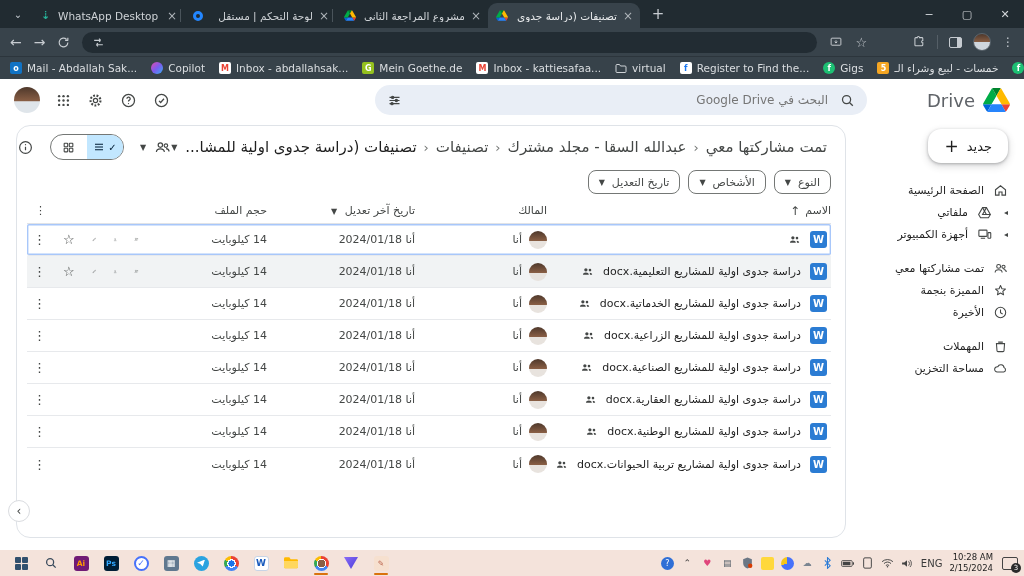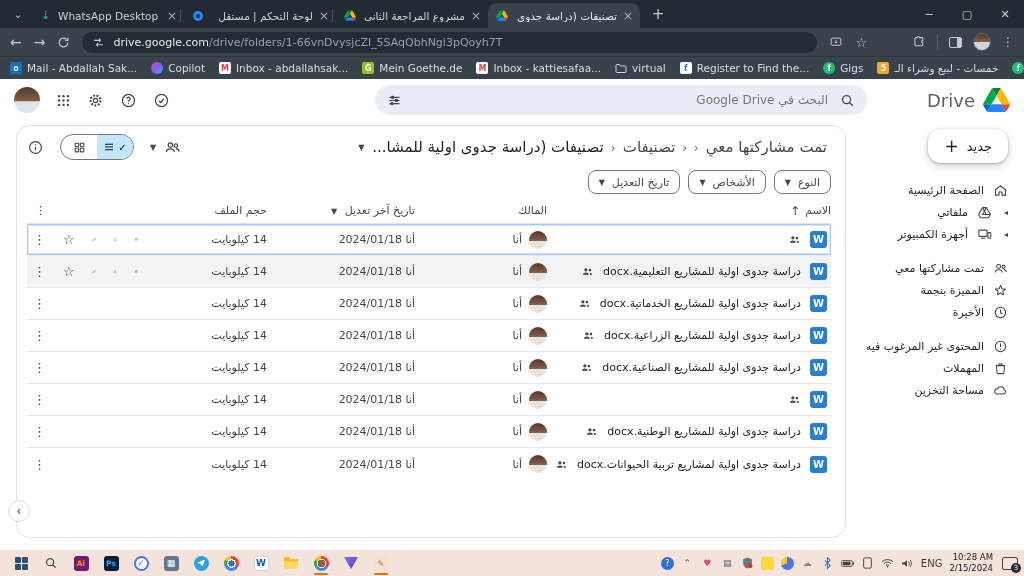--- a/index.html
+++ b/index.html
@@ -194,21 +194,20 @@
     <span class="navicon">
       <svg width="13" height="13" viewBox="0 0 24 24" fill="none" stroke="#c6cbd0" stroke-width="2.2">
           <path d="M20 12a8 8 0 1 1-2.3-5.6"></path>
           <path d="M20 3v5h-5" stroke-linejoin="round"></path>
         </svg>
     </span>
     <div class="urlbar">
       <svg width="13" height="13" viewBox="0 0 24 24" fill="none" stroke="#c6cbd0" stroke-width="2">
           <path d="M4 8h12m0 0-3-3m3 3-3 3M20 16H8m0 0 3-3m-3 3 3 3"></path>
         </svg>
-      <span><span class="domain">drive.google.com</span><span class="path">/drive/folders/1-66vnDvysjcZl_5SAqQbhNgi3pQoyh7T</span></span>
     </div>
     <svg width="14" height="13" viewBox="0 0 24 24" fill="none" stroke="#c6cbd0" stroke-width="1.8">
         <rect x="3" y="4" width="18" height="13" rx="1.5"></rect>
         <path d="M12 8v5m0 0 2.5-2.5M12 13 9.5 10.5"></path>
       </svg>
     <span class="navicon" style="font-size:13px;">☆</span>
     <div class="right">
       <svg width="14" height="14" viewBox="0 0 24 24" fill="none" stroke="#c6cbd0" stroke-width="1.8">
           <path d="M9 4.5a2 2 0 1 1 4 0H17a1.5 1.5 0 0 1 1.5 1.5v3.5a2 2 0 1 0 0 4V17A1.5 1.5 0 0 1 17 18.5H6.5A1.5 1.5 0 0 1 5 17V6A1.5 1.5 0 0 1 6.5 4.5z"></path>
         </svg>
@@ -368,45 +367,38 @@
         <div class="navitem">
           <svg width="15" height="15" viewBox="0 0 24 24" fill="none" stroke="currentColor" stroke-width="1.7">
               <circle cx="12" cy="12" r="8.3"></circle>
               <path d="M12 7v5.3l3.4 2"></path>
             </svg>
           <span>الأخيرة</span>
         </div>
         <div class="navgap"></div>
         <div class="navitem">
           <svg width="15" height="15" viewBox="0 0 24 24" fill="none" stroke="currentColor" stroke-width="1.7">
-              <circle cx="12" cy="12" r="8.3"></circle>
-              <path d="M12 7.2v5.6"></path>
-              <circle cx="12" cy="16.2" r=".9" fill="currentColor" stroke="none"></circle>
-            </svg>
-          <span>المحتوى غير المرغوب فيه</span>
-        </div>
-        <div class="navitem">
-          <svg width="15" height="15" viewBox="0 0 24 24" fill="none" stroke="currentColor" stroke-width="1.7">
               <path d="M8.3 5h7.4M5.5 7.4h13l-.9 11.3a1.6 1.6 0 0 1-1.6 1.5H8a1.6 1.6 0 0 1-1.6-1.5z"></path>
             </svg>
           <span>المهملات</span>
         </div>
         <div class="navitem">
           <svg width="15" height="15" viewBox="0 0 24 24" fill="none" stroke="currentColor" stroke-width="1.7">
               <path d="M7 17.5a4.2 4.2 0 1 1 .7-8.3 5.2 5.2 0 0 1 10 1.4 3.6 3.6 0 0 1-.6 6.9z"></path>
             </svg>
           <span>مساحة التخزين</span>
         </div>
       </nav>
     </aside>
 
     <main class="card">
       <div class="crumbrow">
         <span class="crumb">تمت مشاركتها معي</span>
         <span class="csep">‹</span>
+        <span class="crumb">عبدالله السقا - مجلد مشترك</span>
         <span class="csep">‹</span>
         <span class="crumb">تصنيفات</span>
         <span class="csep">‹</span>
         <span class="crumb last">تصنيفات (دراسة جدوى اولية للمشا...</span>
         <span class="caret">▼</span>
         <div class="tools">
           <div class="sharedd">
             <svg width="17" height="17" viewBox="0 0 24 24" fill="none" stroke="#444746" stroke-width="1.7">
                 <circle cx="9" cy="8.6" r="3.1"></circle>
                 <path d="M3.4 18.4c0-2.9 2.6-4.5 5.6-4.5s5.6 1.6 5.6 4.5"></path>
@@ -589,20 +581,21 @@
           </div>
         <div class="cmod">أنا 2024/01/18</div>
         <div class="csize">14 كيلوبايت</div>
         <div class="cact">
             <span class="dots">⋮</span>
           </div>
       </div>
       <div class="tgrid trow">
         <div class="cname">
             <span class="wordic">W</span>
+            <span class="fname">دراسة جدوى اولية للمشاريع العقارية.docx</span>
             <svg width="13" height="13" viewBox="0 0 24 24" fill="#444746">
               <circle cx="9" cy="8.8" r="3"></circle>
               <path d="M3.6 18c0-2.6 2.4-4 5.4-4s5.4 1.4 5.4 4z"></path>
               <circle cx="16.6" cy="9.4" r="2.4"></circle>
               <path d="M16.2 14.2c2.5 0 4.4 1.3 4.4 3.8h-4z"></path>
             </svg>
           </div>
         <div class="cowner">
             <span class="avatar-xs"></span>
             <span>أنا</span>

